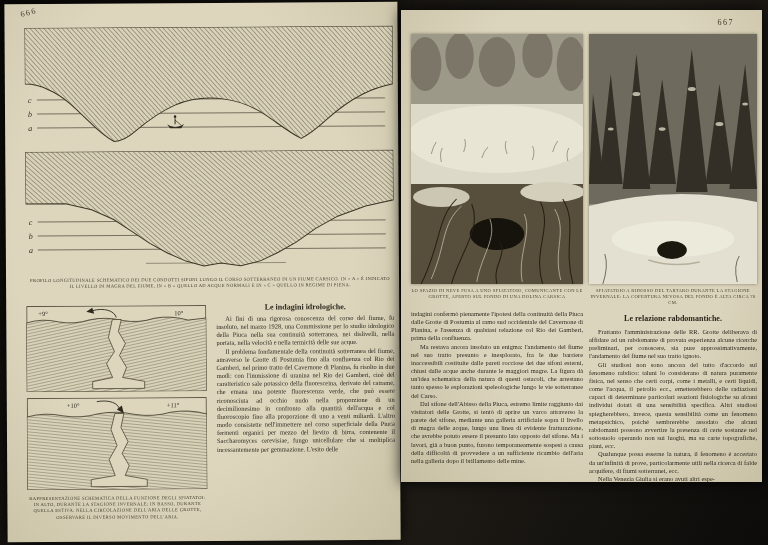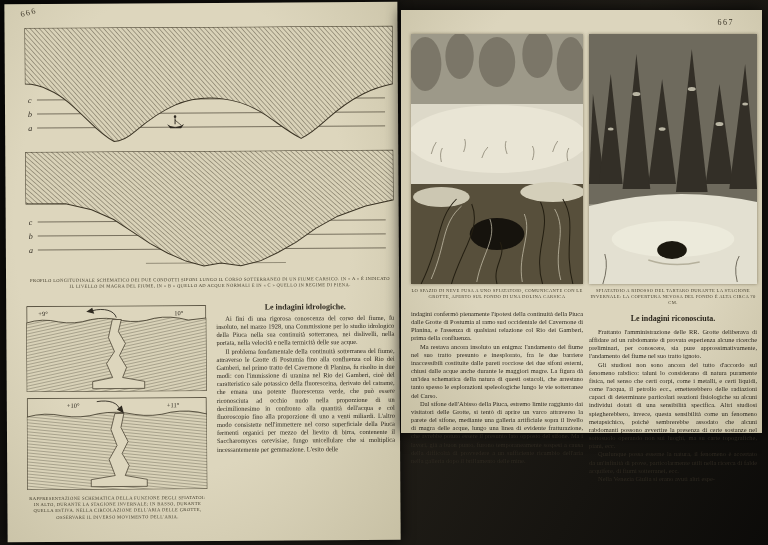--- a/index.html
+++ b/index.html
@@ -2,21 +2,21 @@
 <html><head>
 <meta charset="utf-8">
 <style>
   html,body{margin:0;padding:0;background:#0e0d0b;}
   .stage{position:relative;width:768px;height:545px;overflow:hidden;
          background:linear-gradient(120deg,#0a0908,#201d17 60%,#0c0b09);
          font-family:"Liberation Serif","DejaVu Serif",serif;color:#2d2820;}
   .page{position:absolute;box-shadow:0 0 14px rgba(0,0,0,.85);}
   .page-left{left:6px;top:3px;width:393px;height:538px;transform:rotate(-0.35deg);
      background:radial-gradient(ellipse at 45% 42%,#ddd6bd 55%,#c7c0a4 100%);}
-  .page-right{left:401px;top:10px;width:361px;height:423px;
+  .page-right{left:401px;top:10px;width:361px;height:472px;
      background:radial-gradient(ellipse at 52% 40%,#dcd5bd 55%,#c6bfa3 100%);}
   .pagenum{position:absolute;font-size:8px;letter-spacing:1.5px;color:#3c3628;}
   .pagenum-left{left:16px;top:4px;transform:rotate(-14deg);}
   .pagenum-right{right:28px;top:8px;}
   .fig{position:absolute;}
   .fig svg{display:block;width:100%;height:100%;}
   .caption{position:absolute;font-size:4.6px;line-height:6.2px;text-align:center;
      letter-spacing:.35px;color:#453f2e;text-transform:uppercase;}
   .col-heading{position:absolute;font-size:8px;font-weight:bold;text-align:center;color:#2b261d;}
   .body-col{position:absolute;font-size:6.45px;line-height:8.15px;text-align:justify;color:#2e2920;}
@@ -220,21 +220,21 @@
 
     <div class="caption" style="left:8px;top:278px;width:176px;">LO SPAZIO DI NEVE FUSA A UNO SFIATATOIO, COMUNICANTE CON LE GROTTE, APERTO SUL FONDO DI UNA DOLINA CARSICA</div>
     <div class="caption" style="left:186px;top:278px;width:172px;">SFIATATOIO A RIDOSSO DEL TARTARO DURANTE LA STAGIONE INVERNALE: LA COPERTURA NEVOSA DEL FONDO È ALTA CIRCA 70 CM.</div>
 
     <div class="body-col" style="left:10px;top:300px;width:172px;height:224px;">
       <p class="noindent">indagini confermò pienamente l'ipotesi della continuità della Piuca dalle Grotte di Postumia al ramo sud occidentale del Cavernone di Planina, e l'assenza di qualsiasi relazione col Rio dei Gamberi, prima della confluenza.</p>
       <p>Ma restava ancora insoluto un enigma: l'andamento del fiume nel suo tratto presunto e inesplorato, fra le due barriere inaccessibili costituite dalle pareti rocciose dei due sifoni esterni, chiusi dalle acque anche durante le maggiori magre. La figura dà un'idea schematica della natura di questi ostacoli, che arrestano tanto spesso le esplorazioni speleologiche lungo le vie sotterranee del Carso.</p>
       <p>Dal sifone dell'Abisso della Piuca, estremo limite raggiunto dai visitatori delle Grotte, si tentò di aprire un varco attraverso la parete del sifone, mediante una galleria artificiale sopra il livello di magra delle acque, lungo una linea di evidente fratturazione, che avrebbe potuto essere il presunto lato opposto del sifone. Ma i lavori, già a buon punto, furono temporaneamente sospesi a causa della difficoltà di provvedere a un sufficiente ricambio dell'aria nella galleria dopo il brillamento delle mine.</p>
     </div>
 
-    <div class="col-heading" style="left:188px;top:304px;width:168px;">Le indagini riconosciuta.</div>
+    <div class="col-heading" style="left:188px;top:304px;width:168px;">Le relazione rabdomantiche.</div>
 
     <div class="body-col" style="left:188px;top:318px;width:168px;height:206px;">
       <p>Frattanto l'amministrazione delle RR. Grotte deliberava di affidare ad un rabdomante di provata esperienza alcune ricerche preliminari, per conoscere, sia pure approssimativamente, l'andamento del fiume nel suo tratto ignoto.</p>
       <p>Gli studiosi non sono ancora del tutto d'accordo sul fenomeno rabdico: taluni lo considerano di natura puramente fisica, nel senso che certi corpi, come i metalli, e certi liquidi, come l'acqua, il petrolio ecc., emetterebbero delle radiazioni capaci di determinare particolari reazioni fisiologiche su alcuni individui dotati di una sensibilità specifica. Altri studiosi spiegherebbero, invece, questa sensibilità come un fenomeno metapsichico, poiché sembrerebbe assodato che alcuni rabdomanti possono avvertire la presenza di certe sostanze nel sottosuolo operando non sui luoghi, ma su carte topografiche, piani, ecc.</p>
       <p>Qualunque possa esserne la natura, il fenomeno è accertato da un'infinità di prove, particolarmente utili nella ricerca di falde acquifere, di fiumi sotterranei, ecc.</p>
       <p>Nella Venezia Giulia si erano avuti altri espe-</p>
     </div>
   </div>
 
 </div>

